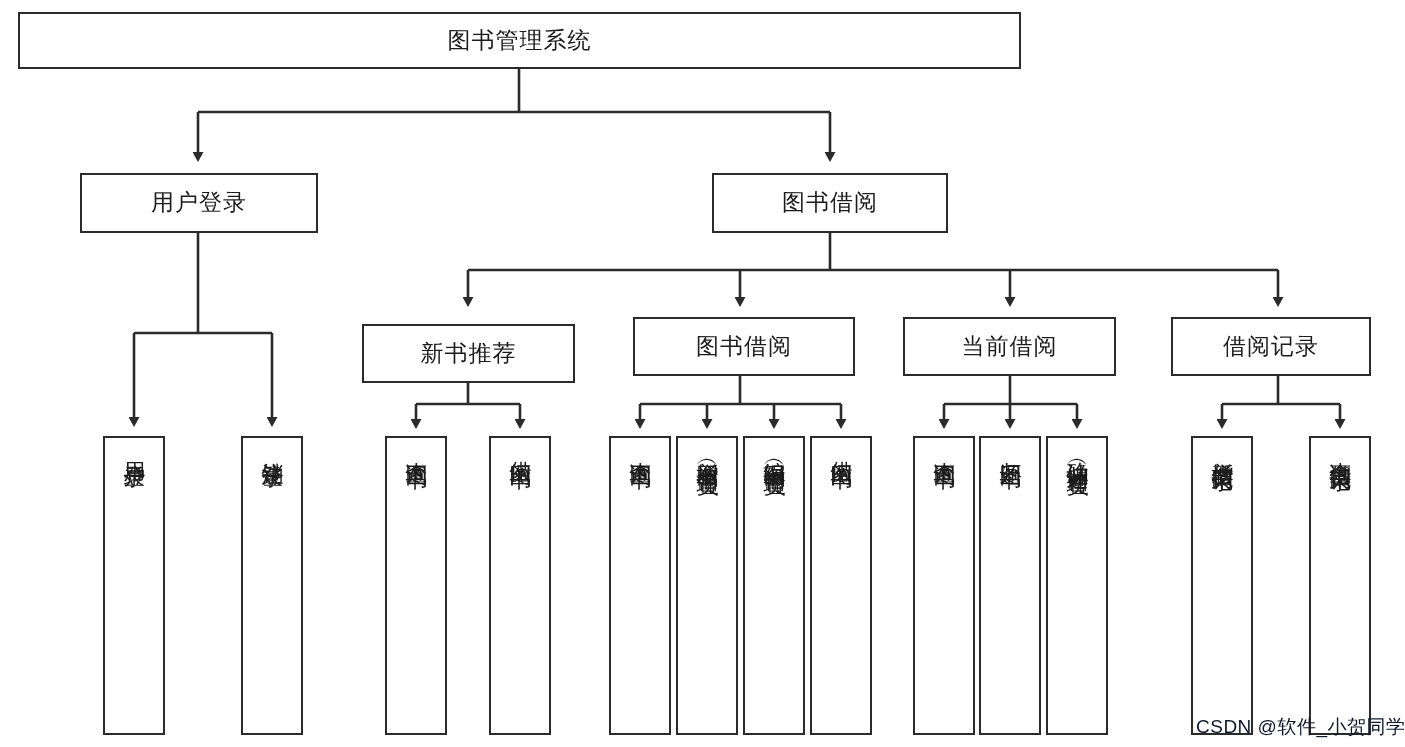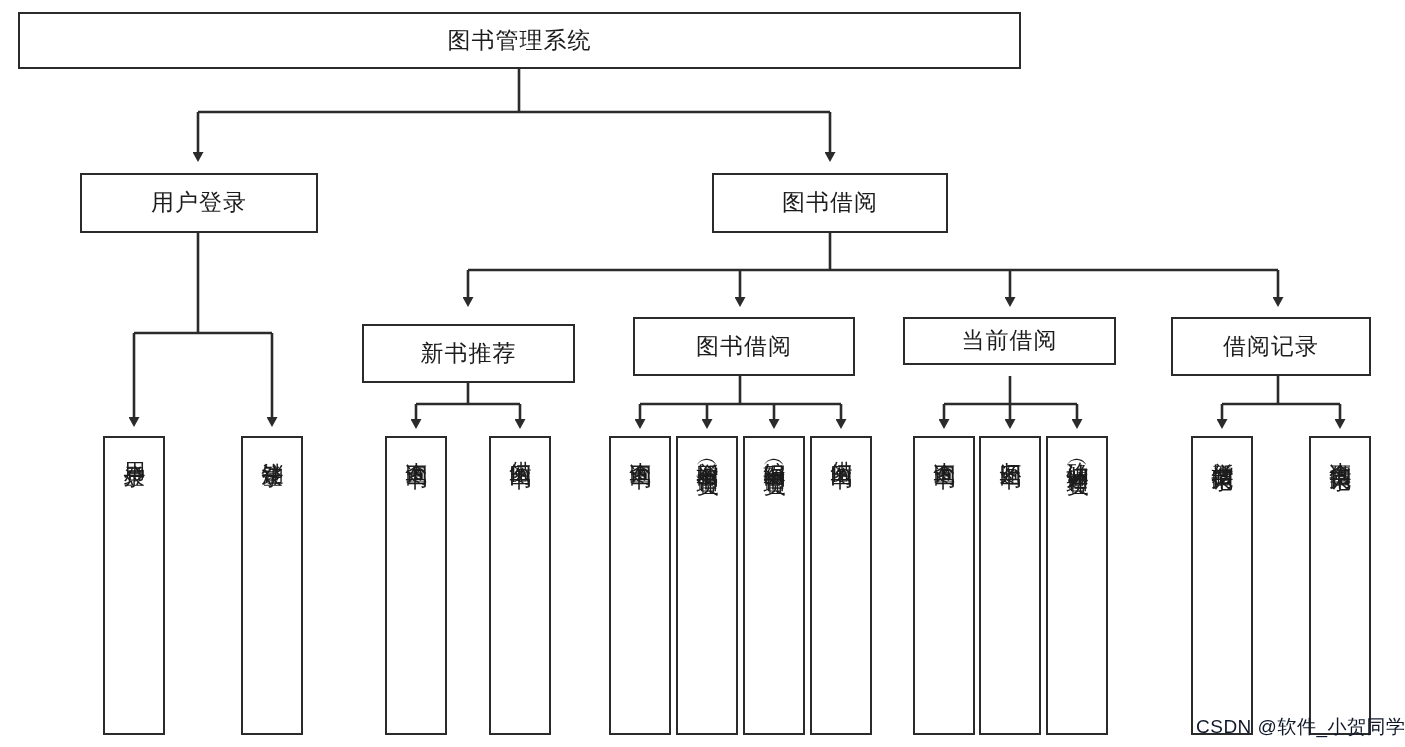--- a/index.html
+++ b/index.html
@@ -147,21 +147,21 @@
   </div>
 
   <div class="node horiz" style="left:362px; top:324px; width:213px; height:59px;">
     <span>新书推荐</span>
   </div>
 
   <div class="node horiz" style="left:633px; top:317px; width:222px; height:59px;">
     <span>图书借阅</span>
   </div>
 
-  <div class="node horiz" style="left:903px; top:317px; width:213px; height:48px;">
+  <div class="node horiz" style="left:903px; top:317px; width:213px; height:59px;">
     <span>当前借阅</span>
   </div>
 
   <div class="node horiz" style="left:1171px; top:317px; width:200px; height:59px;">
     <span>借阅记录</span>
   </div>
 
   <div class="node vert" style="left:103px; top:436px; width:62px; height:299px;">
     <span class="vlabel">用户登录</span>
   </div>

